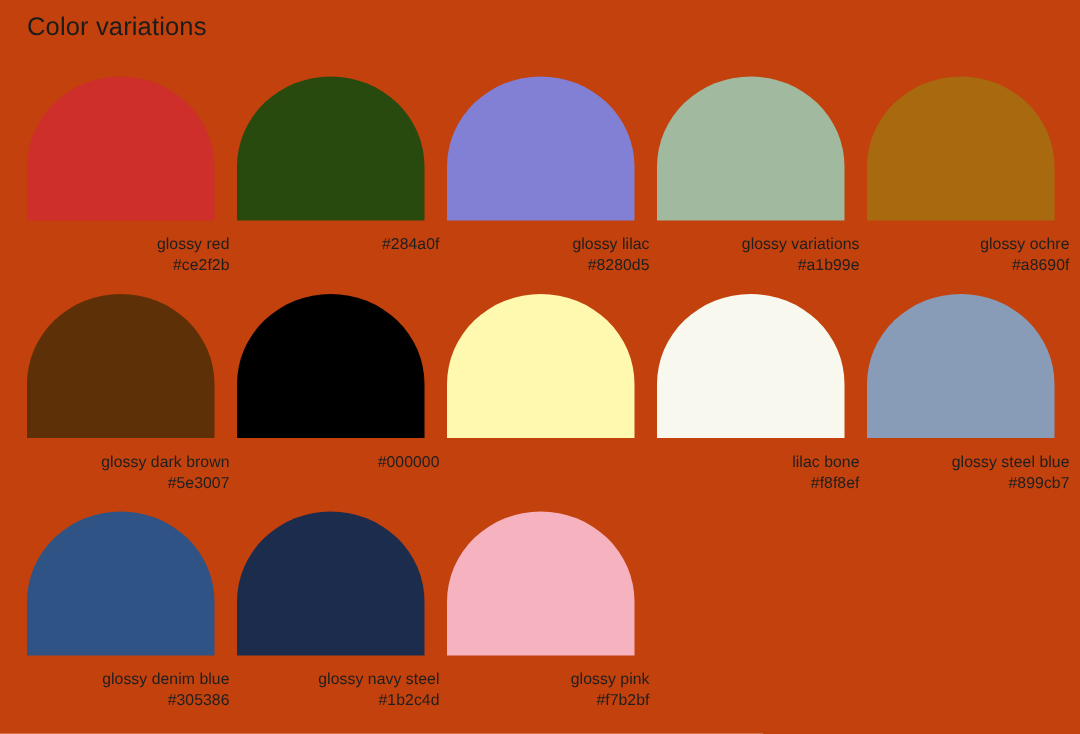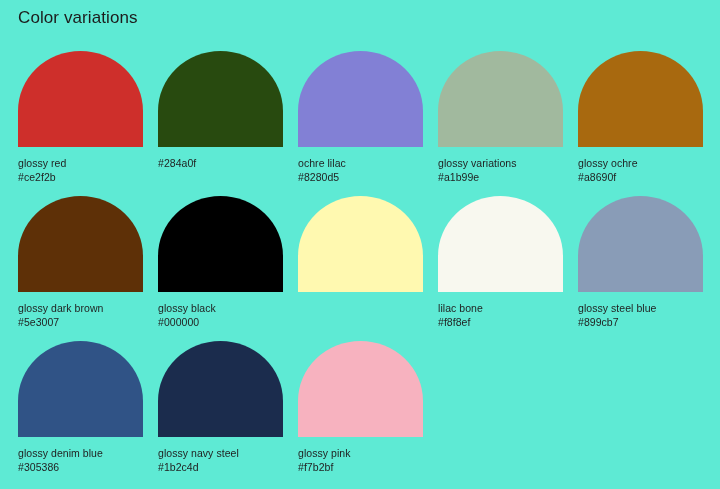--- a/index.html
+++ b/index.html
@@ -13,21 +13,21 @@
     background: #ffffff;
     font-family: "Liberation Sans", sans-serif;
     -webkit-font-smoothing: antialiased;
     overflow: hidden;
   }
 
   #page {
     position: relative;
     width: 720px;
     height: 489px;
-    background: #5eead4;
+    background: #c2410c;
   }
 
   #page-title {
     position: absolute;
     left: 18px;
     top: 7px;
     font-size: 17px;
     line-height: 22px;
     font-weight: 400;
     color: #1c1c1c;
@@ -70,20 +70,21 @@
   }
 
   .swatch-name,
   .swatch-hex {
     font-size: 10.5px;
     line-height: 14px;
     color: #1f1f1f;
     font-weight: 400;
     white-space: nowrap;
     letter-spacing: 0.05px;
+    text-align: right;
   }
 </style>
 </head>
 <body>
 
 <div id="page">
 
   <div id="page-title">Color variations</div>
 
   <div id="swatch-grid">
@@ -96,21 +97,21 @@
       </div>
       <div class="swatch-cell">
         <div class="swatch-chip" style="background: rgb(40, 74, 15);"></div>
         <div class="swatch-labels">
           <div class="swatch-hex">#284a0f</div>
         </div>
       </div>
       <div class="swatch-cell">
         <div class="swatch-chip" style="background: rgb(130, 128, 213);"></div>
         <div class="swatch-labels">
-          <div class="swatch-name">ochre lilac</div>
+          <div class="swatch-name">glossy lilac</div>
           <div class="swatch-hex">#8280d5</div>
         </div>
       </div>
       <div class="swatch-cell">
         <div class="swatch-chip" style="background: rgb(161, 185, 158);"></div>
         <div class="swatch-labels">
           <div class="swatch-name">glossy variations</div>
           <div class="swatch-hex">#a1b99e</div>
         </div>
       </div>
@@ -124,21 +125,20 @@
       <div class="swatch-cell">
         <div class="swatch-chip" style="background: rgb(94, 48, 7);"></div>
         <div class="swatch-labels">
           <div class="swatch-name">glossy dark brown</div>
           <div class="swatch-hex">#5e3007</div>
         </div>
       </div>
       <div class="swatch-cell">
         <div class="swatch-chip" style="background: rgb(0, 0, 0);"></div>
         <div class="swatch-labels">
-          <div class="swatch-name">glossy black</div>
           <div class="swatch-hex">#000000</div>
         </div>
       </div>
       <div class="swatch-cell">
         <div class="swatch-chip" style="background: rgb(255, 249, 176);"></div>
       </div>
       <div class="swatch-cell">
         <div class="swatch-chip" style="background: rgb(248, 248, 239);"></div>
         <div class="swatch-labels">
           <div class="swatch-name">lilac bone</div>

